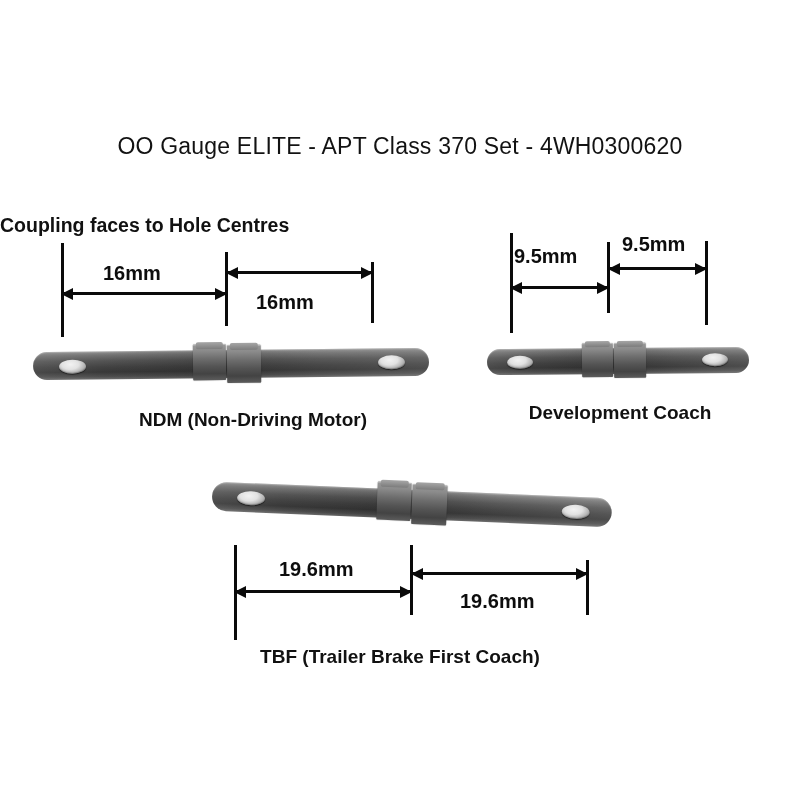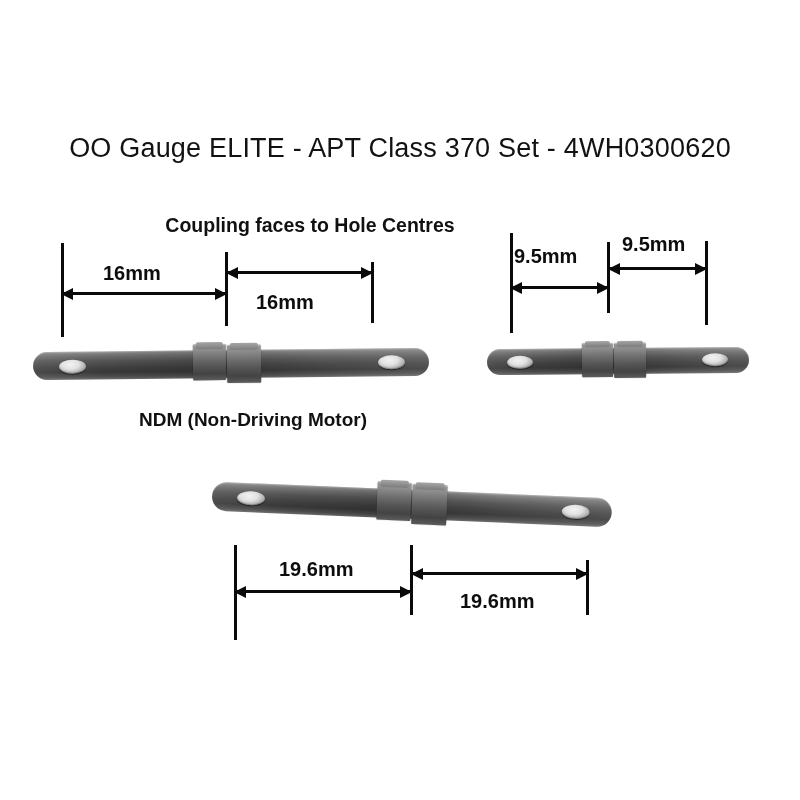--- a/index.html
+++ b/index.html
@@ -23,30 +23,29 @@
     height: 800px;
   }
 
   .abs { position: absolute; }
 
   
   .title {
     left: 0; top: 133px;
     width: 800px;
     text-align: center;
-    font-size: 27px;
+    font-size: 23px;
     font-weight: 400;
     letter-spacing: 0.2px;
     color: #121212;
     white-space: nowrap;
   }
   .subtitle {
     left: 0; top: 214px;
     width: 620px;
-    text-align: center;
     font-size: 19.5px;
     font-weight: bold;
     color: #111111;
     white-space: nowrap;
   }
   .caption {
     font-size: 19px;
     font-weight: bold;
     color: #111111;
     white-space: nowrap;
@@ -199,20 +198,21 @@
       <div class="bar-body" style="top:10px; width:262px; height:26px;"></div>
       <div class="bar-shade" style="top:10px; width:262px; height:26px;"></div>
       <div class="bar-hole" style="left:20px; top:17px; width:26px; height:13px;"></div>
       <div class="bar-hole" style="left:215px; top:16px; width:26px; height:13px;"></div>
       <div class="nut" style="left:95px; top:5px; width:31px; height:34px;"></div>
       <div class="nut-top" style="left:98px; top:3px; width:25px; height:6px; border-radius:2px;"></div>
       <div class="nut" style="left:127px; top:5px; width:32px; height:35px;"></div>
       <div class="nut-top" style="left:130px; top:3px; width:26px; height:6px; border-radius:2px;"></div>
     </div>
 
+    <div class="abs caption" style="left:0; top:402px; width:360px;">Development Coach</div>
   </div>
 
   <div class="abs" style="left:0; top:450px; width:736px; height:250px;">
 
     <div class="abs ext-line" style="left:234px; top:95px; height:95px;"></div>
     <div class="abs ext-line" style="left:410px; top:95px; height:70px;"></div>
     <div class="abs ext-line" style="left:586px; top:110px; height:55px;"></div>
 
     <div class="abs dim-arrow" style="left:235px; top:140px; width:176px;"></div>
     <div class="abs dim-label" style="left:279px; top:108px;">19.6mm</div>
@@ -224,15 +224,16 @@
       <div class="bar-body" style="top:12px; width:400px; height:29px;"></div>
       <div class="bar-shade" style="top:12px; width:400px; height:29px;"></div>
       <div class="bar-hole" style="left:25px; top:20px; width:28px; height:14px;"></div>
       <div class="bar-hole" style="left:350px; top:20px; width:28px; height:14px;"></div>
       <div class="nut" style="left:165px; top:5px; width:34px; height:38px;"></div>
       <div class="nut-top" style="left:168px; top:3px; width:28px; height:7px; border-radius:2px;"></div>
       <div class="nut" style="left:200px; top:6px; width:35px; height:40px;"></div>
       <div class="nut-top" style="left:203px; top:4px; width:29px; height:7px; border-radius:2px;"></div>
     </div>
 
+    <div class="abs caption" style="left:0; top:196px; width:800px;">TBF (Trailer Brake First Coach)</div>
   </div>
 
 </div>
 
 </body></html>

